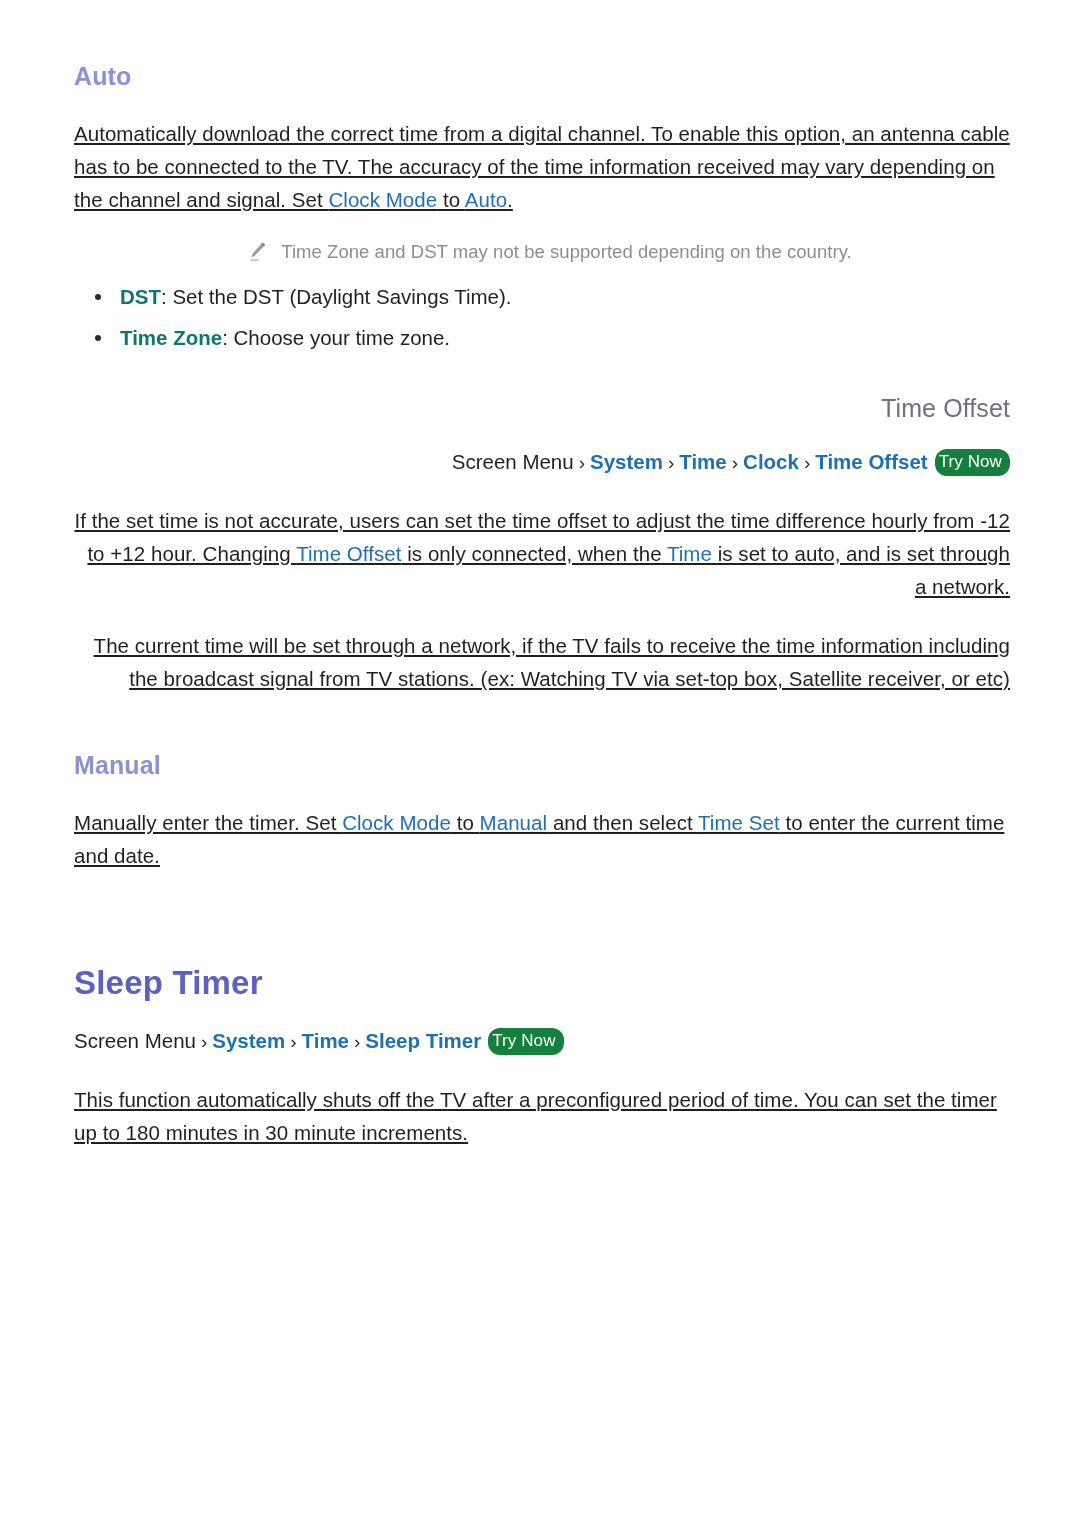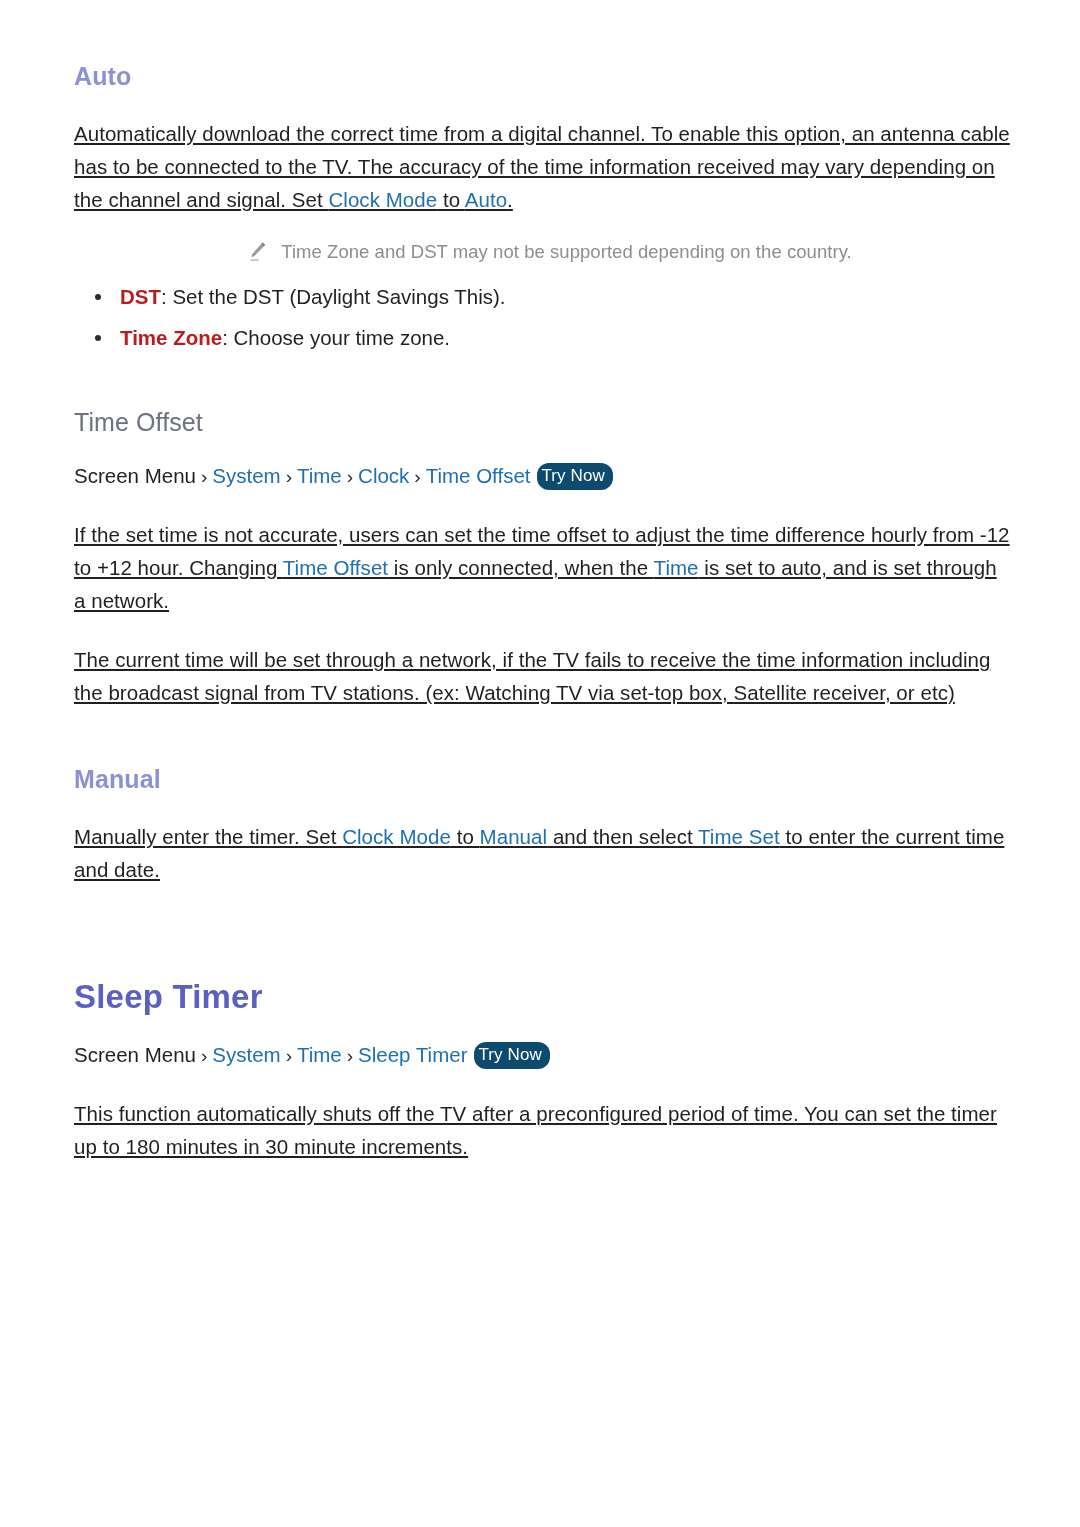--- a/index.html
+++ b/index.html
@@ -107,61 +107,61 @@
     content: "";
     position: absolute;
     left: 21px;
     top: 14px;
     width: 6px;
     height: 6px;
     border-radius: 50%;
     background: #2b2b2b;
   }
   .bullet-term {
-    color: #b91c1c;
+    color: #0f766e;
     font-weight: bold;
   }
 
   
   .breadcrumb {
     font-size: 20.5px;
     line-height: 30px;
     margin: 0 0 26px 0;
     white-space: nowrap;
   }
   .crumb-root {
     color: #231f20;
   }
   .crumb {
     color: #1f6fb3;
-    font-weight: normal;
+    font-weight: bold;
   }
   .crumb-sep {
     color: #2b2b2b;
     font-weight: normal;
     margin: 0 5px;
     font-size: 19px;
   }
   .try-now {
     display: inline-block;
-    background: #0c4a6e;
+    background: #15803d;
     color: #ffffff;
     font-size: 17px;
     line-height: 24px;
     font-weight: normal;
     border-radius: 12px;
     padding: 1px 8px 2px 4px;
     margin-left: 7px;
     position: relative;
     top: -2px;
     letter-spacing: 0.1px;
   }
 
   
-  .block-time-offset { margin-top: 54px; }
+  .block-time-offset { margin-top: 40px; text-align: right; }
   .block-sleep-timer { margin-top: 92px; }
 </style>
 </head>
 <body>
 
 <div class="page">
   <div class="content">
 
     <h2 class="sub-heading">Auto</h2>
 
@@ -172,21 +172,21 @@
         <svg width="20" height="22" viewBox="0 0 20 22" xmlns="http://www.w3.org/2000/svg">
           <path d="M15.6 1.6 L18.1 4.1 L7.4 15.0 L4.4 16.3 L5.3 13.0 Z" fill="#9a9a9f"></path>
           <path d="M15.6 1.6 L18.1 4.1 L16.8 5.4 L14.3 2.9 Z" fill="#7d7d83"></path>
           <rect x="3.6" y="18.4" width="8.2" height="1.5" fill="#bcbcc0"></rect>
         </svg>
       </span>
       <span class="note-text">Time Zone and DST may not be supported depending on the country.</span>
     </div>
 
     <ul class="bullets">
-      <li><span class="bullet-term">DST</span><span>: Set the DST (Daylight Savings This).</span></li>
+      <li><span class="bullet-term">DST</span><span>: Set the DST (Daylight Savings Time).</span></li>
       <li><span class="bullet-term">Time Zone</span><span>: Choose your time zone.</span></li>
     </ul>
 
     <div class="block-time-offset">
       <h2 class="section-heading">Time Offset</h2>
 
       <div class="breadcrumb"><span class="crumb-root">Screen Menu</span><span class="crumb-sep">›</span><span class="crumb">System</span><span class="crumb-sep">›</span><span class="crumb">Time</span><span class="crumb-sep">›</span><span class="crumb">Clock</span><span class="crumb-sep">›</span><span class="crumb">Time Offset</span><span class="try-now">Try Now</span></div>
 
       <p class="body"><span>If the set time is not accurate, users can set the time offset to adjust the time difference hourly from -12 to +12 hour. Changing </span><span class="hl">Time Offset</span><span> is only connected, when the </span><span class="hl">Time</span><span> is set to auto, and is set through a network.</span></p>
 

